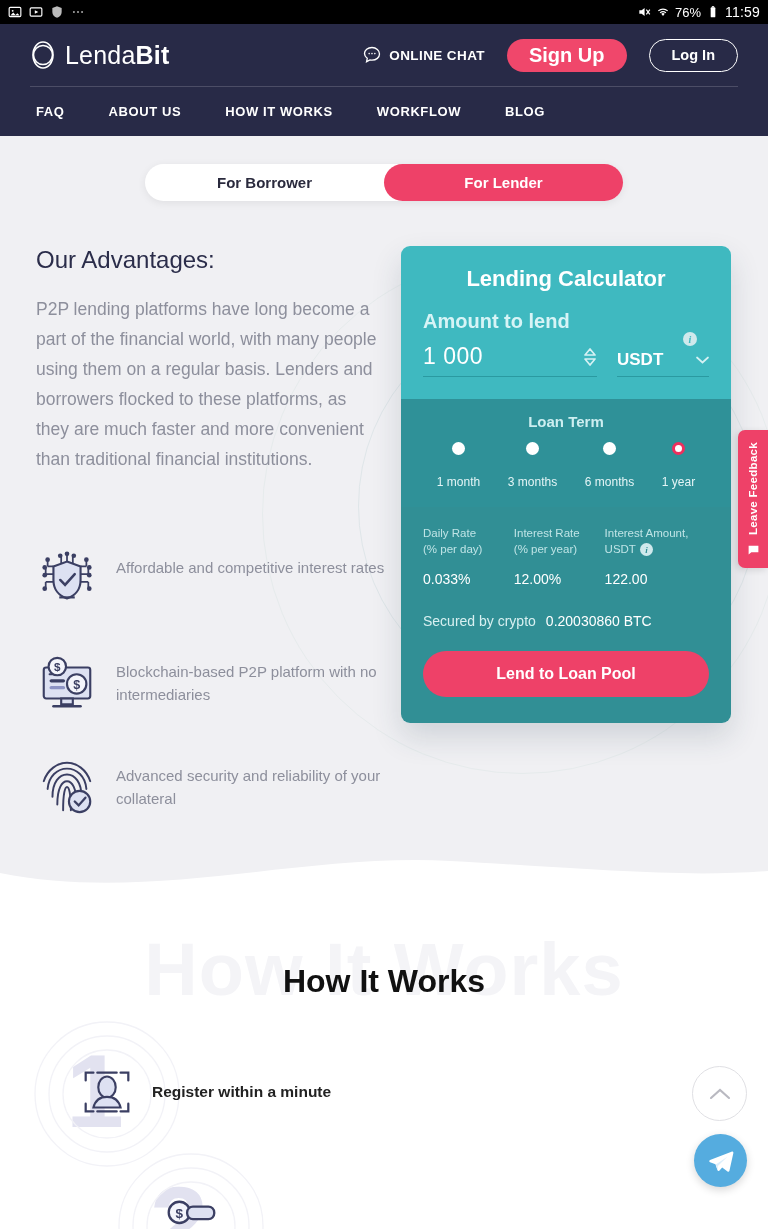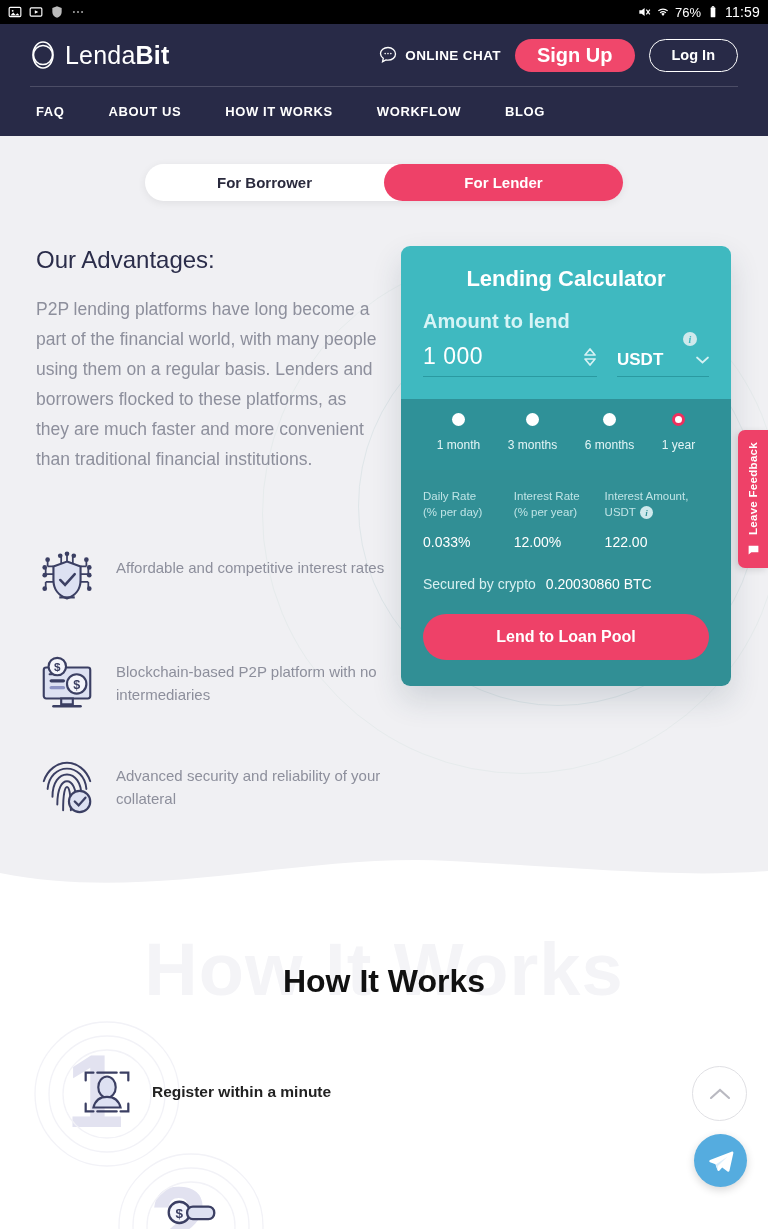--- a/index.html
+++ b/index.html
@@ -30,21 +30,21 @@
     background: #282a47;
   }
   .hdr-top { display: flex; align-items: center; justify-content: space-between;
              height: 62px; padding: 0 30px; }
   .logo { display: flex; align-items: center; gap: 9px; }
   .logo-mark { width: 26px; height: 30px; flex: 0 0 26px; }
   .logo-text { color: #fff; font-size: 25px; letter-spacing: .2px; }
   .logo-text b { font-weight: 700; }
   .logo-text span.l { font-weight: 300; }
 
-  .hdr-actions { display: flex; align-items: center; gap: 14px; }
+  .hdr-actions { display: flex; align-items: center; gap: 22px; }
   .online-chat { display: flex; align-items: center; gap: 7px; color:#fff;
                  font-size: 13.5px; font-weight: 700; letter-spacing: .4px; }
   .btn-signup {
     background: #f0476b; color: #fff; border: none; border-radius: 20px;
     padding: 0 22px; height: 33px; font-size: 20px; font-weight: 700;
     font-family: inherit; cursor: pointer;
   }
   .btn-login {
     background: transparent; color: #fff; border: 1.6px solid #fff; border-radius: 20px;
     padding: 0 22px; height: 33px; font-size: 14.5px; font-weight: 700;
@@ -112,21 +112,21 @@
     background: #cfe9ec; color: #3fb9c0; font-size: 10px; font-weight: 700;
     display: flex; align-items: center; justify-content: center; font-style: italic;
     font-family: "Liberation Serif", serif; cursor: pointer;
   }
   .chev { width: 13px; height: 8px; flex: 0 0 13px; cursor:pointer; }
 
   .calc-term { background: #2f9198; padding: 14px 22px 18px; }
   .term-title { color: #cdeef0; font-size: 15px; font-weight: 700; text-align: center;
                 margin-bottom: 12px; }
   .term-opts { display: flex; justify-content: space-around; }
-  .term-opt { display: flex; flex-direction: column; align-items: center; gap: 12px; cursor: pointer; }
+  .term-opt { display: flex; flex-direction: column; align-items: center; gap: 20px; cursor: pointer; }
   .radio { width: 13px; height: 13px; border-radius: 50%; background: #fff; }
   .radio.sel { background: #fff; border: 3.5px solid #ee2f5d; box-shadow: 0 0 0 0 transparent; }
   .term-lbl { color: #e4f5f6; font-size: 12px; }
 
   .calc-rates { background: #318f95; padding: 18px 22px 0; }
   .rates-grid { display: flex; }
   .rate-col { flex: 1; }
   .rate-col:nth-child(3) { flex: 1.15; }
   .rate-h { color: #bfe4e6; font-size: 11.5px; line-height: 16px; }
   .rate-v { color: #ffffff; font-size: 14px; margin-top: 14px; }
@@ -363,20 +363,21 @@
             <span class="cur-value">USDT</span>
             <span class="info-dot">i</span>
             <svg class="chev" viewBox="0 0 13 8">
               <path d="M1 1.5L6.5 6.5 12 1.5" fill="none" stroke="#d5f1f3" stroke-width="1.7" stroke-linecap="round"></path>
             </svg>
           </div>
         </div>
       </div>
 
       <div class="calc-term">
+        <div class="term-title">Loan Term</div>
         <div class="term-opts">
           <div class="term-opt">
             <span class="radio"></span>
             <span class="term-lbl">1 month</span>
           </div>
           <div class="term-opt">
             <span class="radio"></span>
             <span class="term-lbl">3 months</span>
           </div>
           <div class="term-opt">

